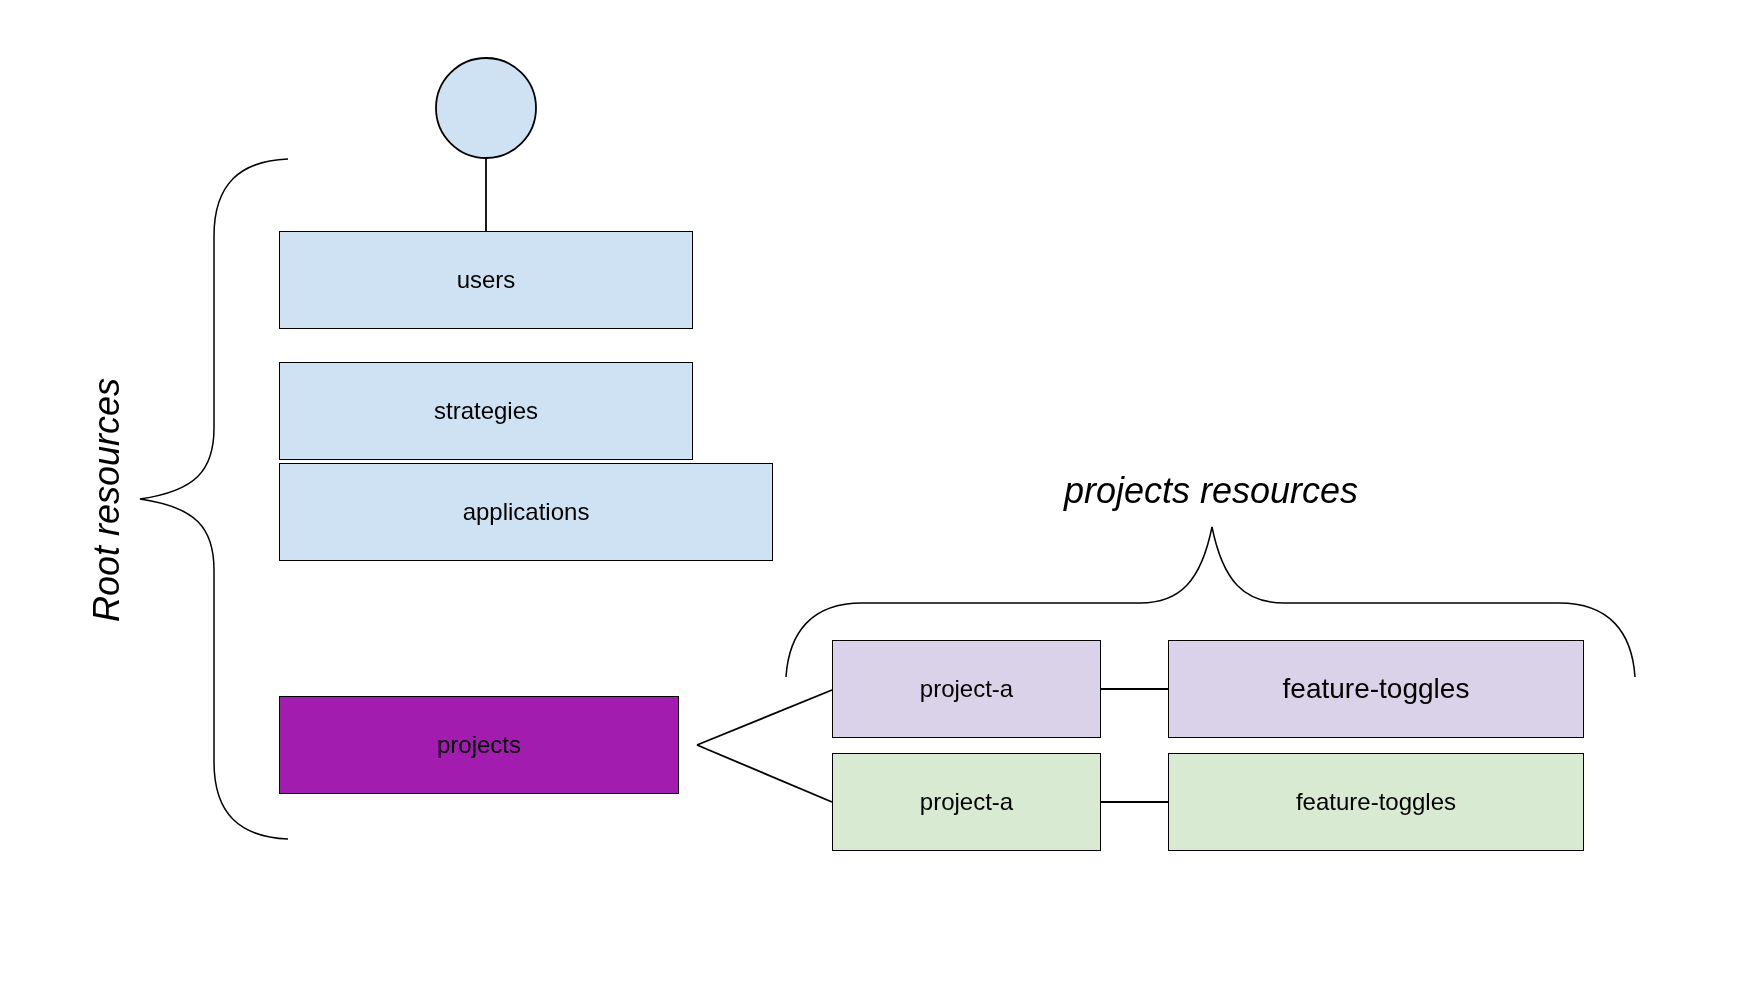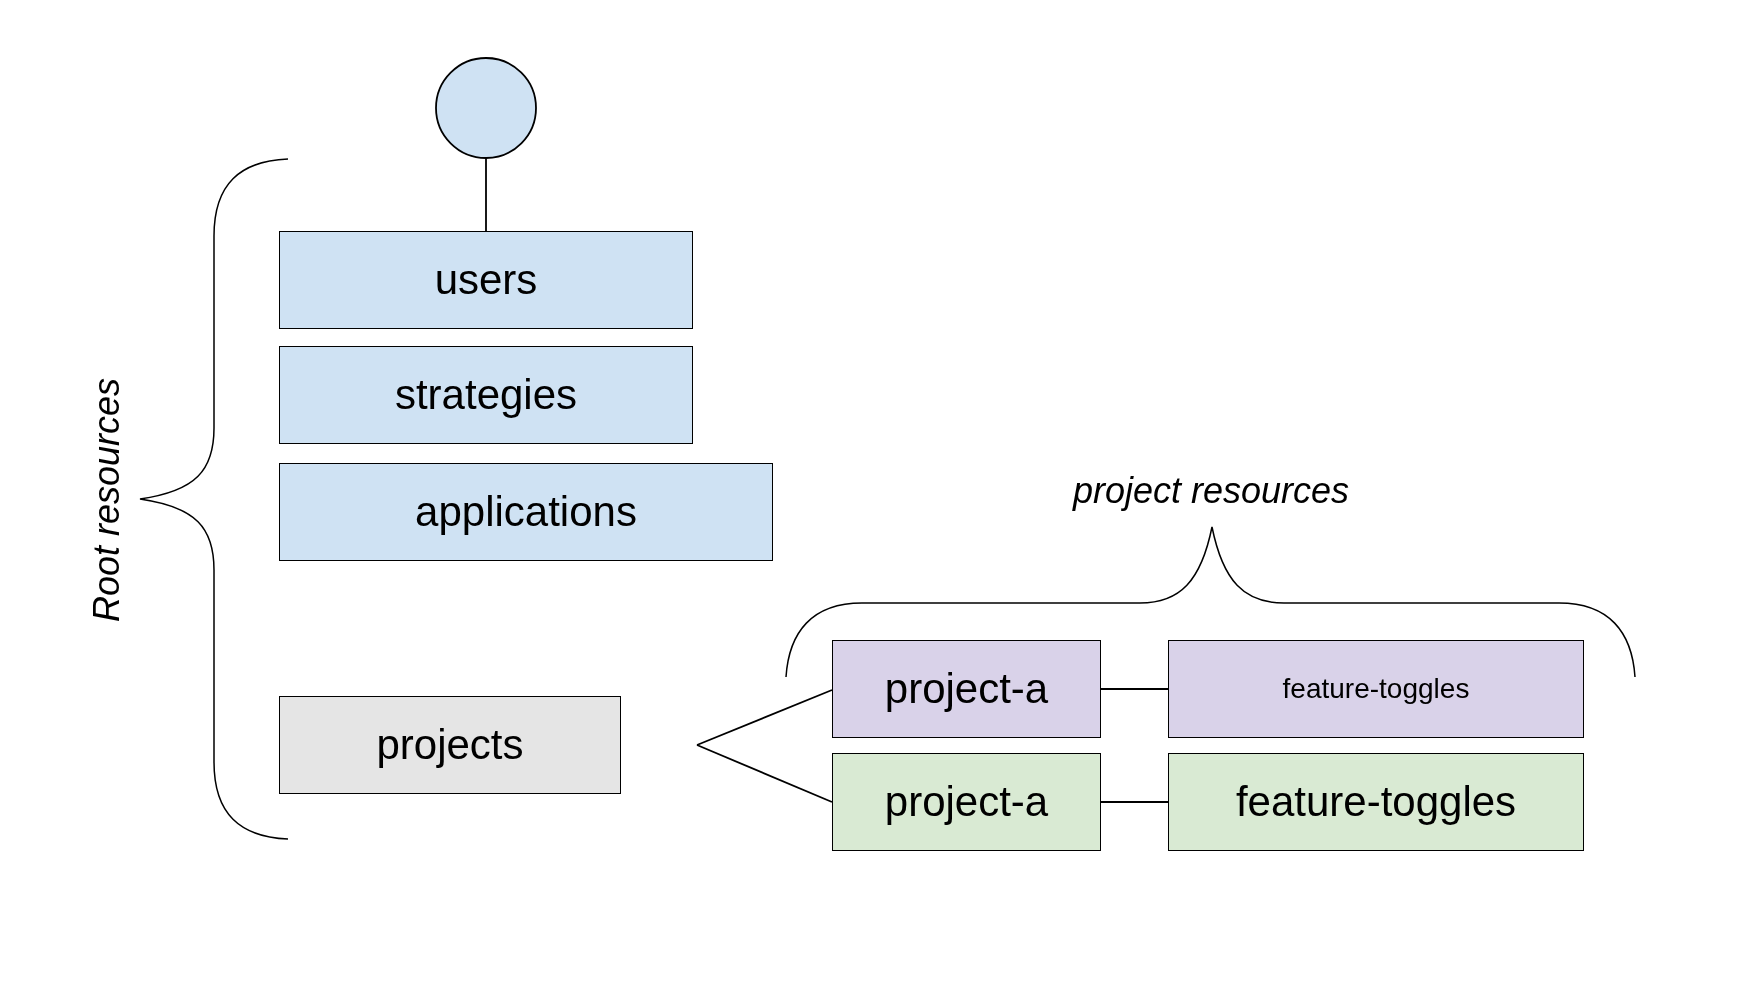--- a/index.html
+++ b/index.html
@@ -21,21 +21,21 @@
     fill: none;
     stroke: #000000;
   }
   .node {
     position: absolute;
     box-sizing: border-box;
     border: 1.7px solid #000000;
     display: flex;
     align-items: center;
     justify-content: center;
-    font-size: 42px;
+    font-size: 24px;
     line-height: 1.1;
     text-align: center;
     white-space: nowrap;
   }
   .node.small-label { font-size: 28px; }
   .group-label {
     position: absolute;
     font-style: italic;
     font-size: 36px;
     white-space: nowrap;
@@ -74,30 +74,30 @@
 
     <path d="M 697 745 L 832 690" stroke-width="1.8"></path>
     <path d="M 697 745 L 832 802" stroke-width="1.8"></path>
 
     <path d="M 1101 689 L 1169 689" stroke-width="1.8"></path>
     <path d="M 1101 802 L 1169 802" stroke-width="1.8"></path>
   </svg>
 
   <div class="group-label vertical" style="left:107px; top:500px;">Root resources</div>
 
-  <div class="group-label" style="left:1211px; top:491px;">project resources</div>
+  <div class="group-label" style="left:1211px; top:491px;">projects resources</div>
 
   <div class="node" style="left: 279px; top: 231px; width: 414px; height: 98px; background: rgb(207, 226, 243);">users</div>
 
-  <div class="node" style="left: 279px; top: 346px; width: 414px; height: 98px; background: rgb(207, 226, 243);">strategies</div>
+  <div class="node" style="left: 279px; top: 362px; width: 414px; height: 98px; background: rgb(207, 226, 243);">strategies</div>
 
   <div class="node" style="left: 279px; top: 463px; width: 494px; height: 98px; background: rgb(207, 226, 243);">applications</div>
 
 
-  <div class="node" style="left: 279px; top: 696px; width: 342px; height: 98px; background: #e5e5e5;">projects</div>
+  <div class="node" style="left: 279px; top: 696px; width: 400px; height: 98px; background: #a21caf;">projects</div>
 
   <div class="node" style="left: 832px; top: 640px; width: 269px; height: 98px; background: rgb(217, 210, 233);">project-a</div>
 
   <div class="node small-label" style="left: 1168px; top: 640px; width: 416px; height: 98px; background: rgb(217, 210, 233);">feature-toggles</div>
 
   <div class="node" style="left: 832px; top: 753px; width: 269px; height: 98px; background: rgb(217, 234, 211);">project-a</div>
 
   <div class="node" style="left: 1168px; top: 753px; width: 416px; height: 98px; background: rgb(217, 234, 211);">feature-toggles</div>
 
 </div>

